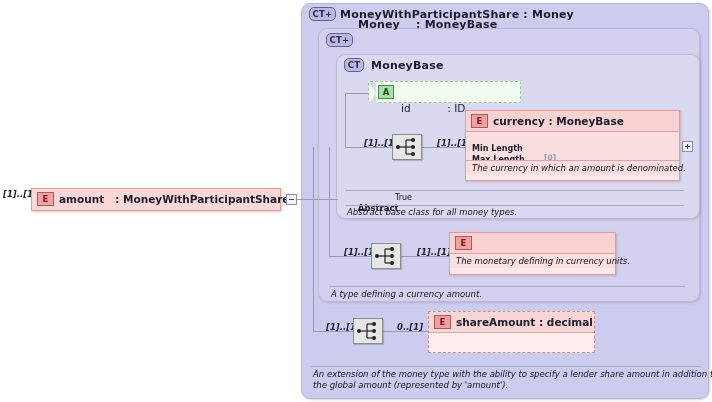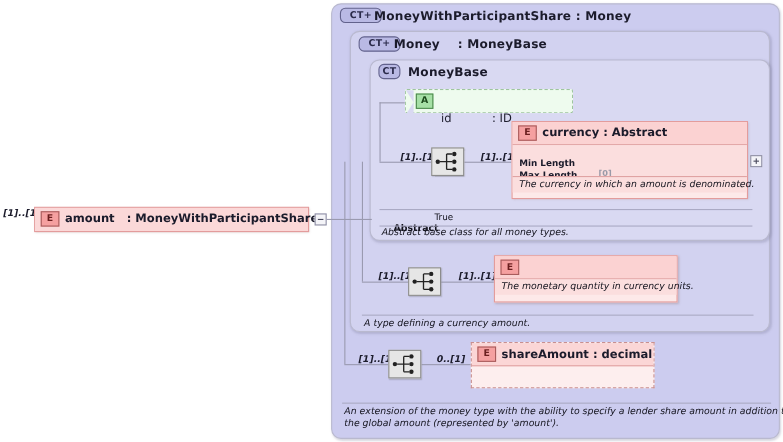--- a/index.html
+++ b/index.html
@@ -47,21 +47,21 @@
     border-radius:5px;
     background:#b9b9e4;
     color:#2a2a4a;
     font-size:8.5px;
     font-weight:bold;
     line-height:13px;
     text-align:center;
     letter-spacing:.3px;
     box-sizing:border-box;
   }
-  .ctbadge.w{width:38px;}
+  .ctbadge.w{width:27px;}
   .ctbadge.n{width:20px;}
 
   
   .ebox{
     position:absolute;
     box-sizing:border-box;
     background:#fde9e9;
     border:1px solid #e39c9c;
     box-shadow:1px 1px 2px rgba(140,110,110,.35);
   }
@@ -209,21 +209,21 @@
 <div class="canvas">
 
   <div class="panel panel-l0 abs" style="left:301px;top:3px;width:408px;height:396px;"></div>
 
   <div class="ctbadge w" style="left:309px;top:7px;">CT+</div>
   <div class="panel-title" style="left:340px;top:8px;text-align:center;">MoneyWithParticipantShare : Money</div>
 
   <div class="panel panel-l1 abs" style="left:318px;top:28px;width:382px;height:274px;"></div>
 
   <div class="ctbadge w" style="left:326px;top:33px;">CT+</div>
-  <div class="panel-title" style="left:358px;top:34px;">Money    : MoneyBase</div>
+  <div class="panel-title" style="left:358px;top:18px;">Money    : MoneyBase</div>
 
   <div class="panel panel-l2 abs" style="left:336px;top:54px;width:364px;height:165px;"></div>
 
   <div class="ctbadge n" style="left:344px;top:58px;">CT</div>
   <div class="panel-title" style="left:371px;top:59px;">MoneyBase</div>
 
   <div class="ln lnh" style="left:292px;top:199px;width:46px;"></div>
 
   <div class="ln lnv" style="left:313px;top:147px;height:184px;"></div>
   <div class="ln lnh" style="left:313px;top:331px;width:40px;"></div>
@@ -269,21 +269,21 @@
       <circle cx="20" cy="5" r="2" fill="#222"></circle>
       <circle cx="20" cy="12" r="2" fill="#222"></circle>
       <circle cx="20" cy="19" r="2" fill="#222"></circle>
     </svg>
   </div>
   <div class="card" style="left:437px;top:138px;">[1]..[1]</div>
 
   <div class="ebox" style="left:465px;top:110px;width:215px;height:71px;">
     <div class="ebox-head">
       <div class="ebadge">E</div>
-      <div class="ebox-name">currency : Abstract</div>
+      <div class="ebox-name">currency : MoneyBase</div>
     </div>
     <div class="ebox-body" style="padding:3px 0 3px 0;">
       <div class="facet-row">
         <span class="facet-name">Min Length</span>
         <span class="facet-val">[0]</span>
       </div>
       <div class="facet-row">
         <span class="facet-name">Max Length</span>
         <span class="facet-val">[255]</span>
       </div>
@@ -313,21 +313,21 @@
       <circle cx="20" cy="12" r="2" fill="#222"></circle>
       <circle cx="20" cy="19" r="2" fill="#222"></circle>
     </svg>
   </div>
   <div class="card" style="left:417px;top:247px;">[1]..[1]</div>
 
   <div class="ebox" style="left:449px;top:232px;width:167px;height:43px;">
     <div class="ebox-head">
       <div class="ebadge">E</div>
     </div>
-    <div class="ebox-doc" style="border-top:none;">The monetary quantity in currency units.</div>
+    <div class="ebox-doc" style="border-top:none;">The monetary defining in currency units.</div>
   </div>
 
   <div class="hr" style="left:329px;top:286px;width:356px;"></div>
   <div class="panel-doc" style="left:331px;top:289px;text-align:right;">A type defining a currency amount.</div>
 
   <div class="card" style="left:326px;top:322px;">[1]..[1]</div>
   <div class="seq" style="left:353px;top:318px;">
     <svg width="28" height="24" viewBox="0 0 28 24">
       <circle cx="5" cy="12" r="2" fill="#222"></circle>
       <line x1="7" y1="12" x2="13" y2="12" stroke="#222" stroke-width="1.2"></line>

